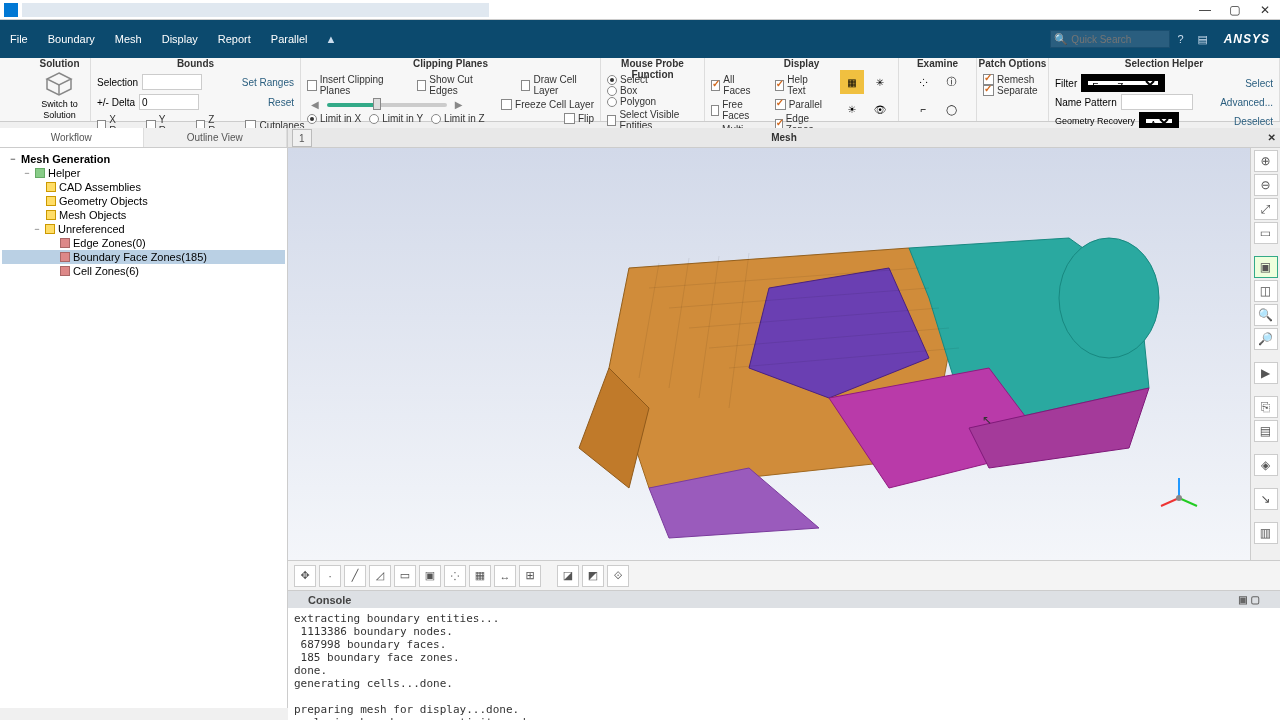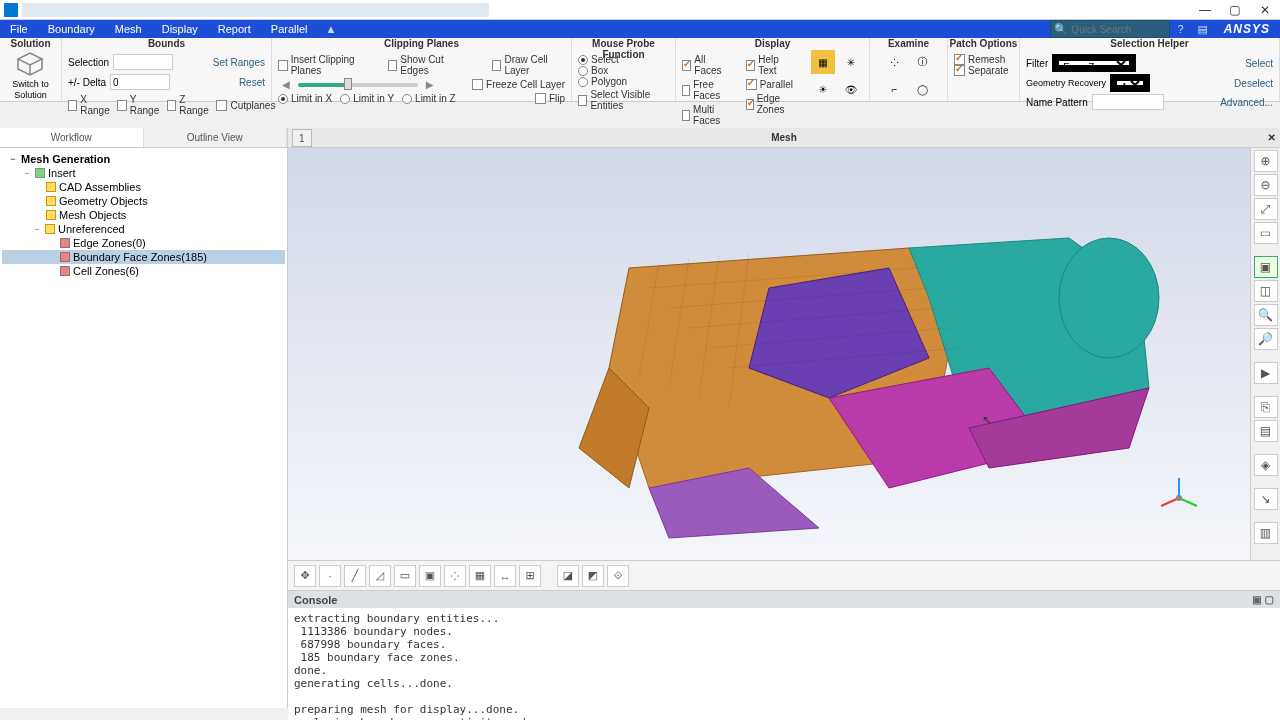--- a/index.html
+++ b/index.html
@@ -5,31 +5,31 @@
 * { box-sizing: border-box; margin: 0; padding: 0; font-family: "Segoe UI", Arial, sans-serif; }
 body { width: 1280px; height: 720px; overflow: hidden; background: #f0f0f0; font-size: 11px; }
 
 
 .titlebar { height: 20px; background: #fff; display: flex; align-items: center; border-bottom: 1px solid #ccc; }
 .titlebar .appicon { width: 14px; height: 14px; background: #0078d4; margin: 0 4px; }
 .titlebar .title-fill { flex: 1; height: 14px; background: linear-gradient(90deg, #e0e8f0 0%, #e0e8f0 40%, transparent 40%); }
 .titlebar .winbtn { width: 30px; height: 20px; text-align: center; line-height: 20px; color: #333; font-size: 12px; cursor: pointer; }
 
 
-.menubar { height: 18px; background: #1d4ed8; display: flex; align-items: center; color: #fff; }
+.menubar { height: 38px; background: #0c4a6e; display: flex; align-items: center; color: #fff; }
 .menubar .menuitem { padding: 0 10px; height: 22px; line-height: 22px; cursor: pointer; font-size: 11px; }
 .menubar .collapse-arrow { padding: 0 8px; color: #cde; cursor: pointer; }
 .menubar .spacer { flex: 1; }
 .menubar .search { background: #2a5e7f; border: 1px solid #1a4e6f; height: 18px; width: 120px; display: flex; align-items: center; padding: 0 4px; }
 .menubar .search input { background: transparent; border: none; color: #cde; outline: none; width: 100px; font-size: 10px; }
 .menubar .iconbtn { width: 22px; height: 22px; display: flex; align-items: center; justify-content: center; color: #cde; cursor: pointer; }
 .menubar .brand { color: #fff; font-weight: bold; font-style: italic; padding: 0 10px; font-size: 12px; letter-spacing: 1px; }
 
 
-.ribbon { height: 64px; background: #f7f7f7; border-bottom: 1px solid #ccc; display: flex; }
+.ribbon { height: 64px; background: #f7f7f7; border-bottom: 1px solid #ccc; display: flex; padding-left: 29px; }
 .ribbon .group { border-right: 1px solid #ddd; display: flex; flex-direction: column; position: relative; padding-top: 2px; }
 .ribbon .group-title { position: absolute; top: 0; left: 0; right: 0; text-align: center; font-size: 10px; color: #333; font-weight: 600; }
 .ribbon .group-body { padding: 14px 6px 4px 6px; display: flex; flex-direction: column; gap: 0; font-size: 10px; height: 100%; }
 .ribbon label { display: inline-flex; align-items: center; gap: 3px; font-size: 10px; color: #333; }
 .ribbon input[type=text] { border: 1px solid #ccc; height: 16px; font-size: 10px; padding: 0 2px; }
 .ribbon select { border: 7px solid #000000; height: 18px; font-size: 10px; background: #fff; }
 .checkbox { width: 11px; height: 11px; border: 1px solid #888; display: inline-block; background: #fff; position: relative; }
 .checkbox.checked::after { content: '✓'; position: absolute; top: -3px; left: 0; font-size: 10px; color: #d2691e; font-weight: bold; }
 .radio { width: 10px; height: 10px; border: 1px solid #888; border-radius: 50%; display: inline-block; background: #fff; position: relative; }
 .radio.checked::after { content: ''; position: absolute; top: 2px; left: 2px; width: 4px; height: 4px; border-radius: 50%; background: #333; }
@@ -73,21 +73,21 @@
 .vtoolbar .vbtn { width: 24px; height: 22px; border: 1px solid #ccc; background: #fff; display: flex; align-items: center; justify-content: center; cursor: pointer; font-size: 12px; color: #555; }
 .vtoolbar .vbtn.hl { border-color: #3a8; background: #efd; }
 .vtoolbar .sep { height: 8px; }
 
 
 .btoolbar { position: absolute; top: 560px; left: 288px; right: 0; height: 30px; background: #f4f4f4; border-top: 1px solid #ccc; display: flex; align-items: center; padding: 0 6px; gap: 3px; }
 .btoolbar .bbtn { width: 22px; height: 22px; border: 1px solid #ccc; background: #fff; display: flex; align-items: center; justify-content: center; cursor: pointer; font-size: 11px; color: #555; }
 .btoolbar .gap { width: 10px; }
 
 
-.console-header { position: absolute; top: 590px; left: 288px; right: 0; height: 18px; background: #dde0e4; border-top: 1px solid #ccc; padding: 0 6px; font-size: 11px; color: #444; font-weight: 600; display: flex; align-items: center; }
+.console-header { position: absolute; top: 590px; left: 288px; right: 0; height: 18px; background: #dde0e4; border-top: 1px solid #ccc; padding: 0 20px; font-size: 11px; color: #444; font-weight: 600; display: flex; align-items: center; }
 .console-header .spacer { flex: 1; }
 .console { position: absolute; top: 608px; left: 288px; right: 0; bottom: 0; background: #fff; font-family: Consolas, monospace; font-size: 11px; color: #333; padding: 4px 6px; white-space: pre; overflow: hidden; }
 </style>
 </head>
 <body>
 
 <div class="titlebar">
   <div class="appicon"></div>
   <div class="title-fill"></div>
   <div class="winbtn">—</div>
@@ -314,50 +314,50 @@
   <div class="group" style="flex:1">
     <div class="group-title">Selection Helper</div>
     <div class="group-body">
       <div style="display:flex;align-items:center;gap:4px">
         <span>Filter</span>
         <select style="width:84px"><option>Face Zones</option></select>
         <span style="flex:1"></span>
         <span class="btn-link">Select</span>
       </div>
       <div style="display:flex;align-items:center;gap:4px;margin-top:2px">
+        <span>Name Pattern</span>
+        <input type="text" style="width: 72px;">
+        <span style="flex:1"></span>
+        <span class="btn-link">Advanced...</span>
+      </div>
+      <div style="display:flex;align-items:center;gap:4px;margin-top:2px">
         <span style="font-size:9px">Geometry Recovery</span>
         <select style="width:40px"><option>All</option></select>
         <span style="flex:1"></span>
         <span class="btn-link">Deselect</span>
-      </div>
-      <div style="display:flex;align-items:center;gap:4px;margin-top:2px">
-        <span>Name Pattern</span>
-        <input type="text" style="width: 72px;">
-        <span style="flex:1"></span>
-        <span class="btn-link">Advanced...</span>
       </div>
     </div>
   </div>
 
 </div>
 
 <div class="tree-panel">
   <div class="tree-tabs">
     <div class="tree-tab active">Workflow</div>
     <div class="tree-tab">Outline View</div>
   </div>
   <div class="tree">
     <div class="tree-node lvl0">
         <span class="tree-toggle">−</span>
         <span>Mesh Generation</span>
       </div>
     <div class="tree-node lvl1">
         <span class="tree-toggle">−</span>
         <span class="tree-icon folder"></span>
-        <span>Insert</span>
+        <span>Helper</span>
       </div>
     <div class="tree-node lvl2">
         <span class="tree-icon"></span>
         <span>CAD Assemblies</span>
       </div>
     <div class="tree-node lvl2">
         <span class="tree-icon"></span>
         <span>Geometry Objects</span>
       </div>
     <div class="tree-node lvl2">

